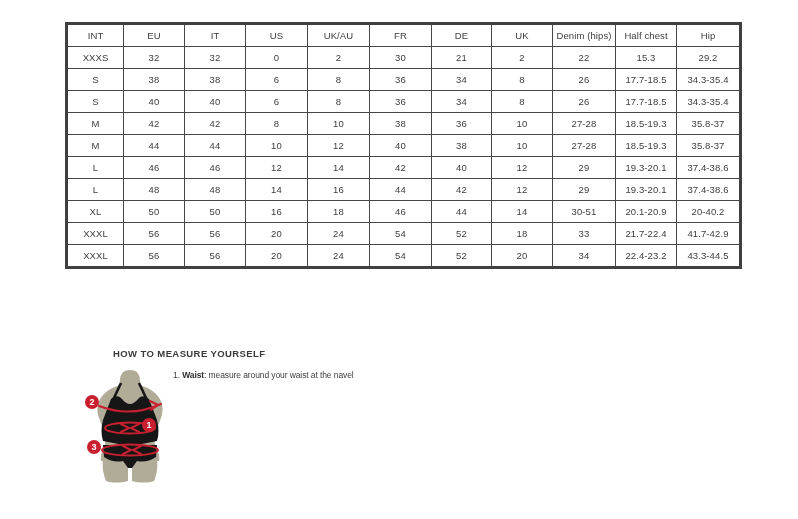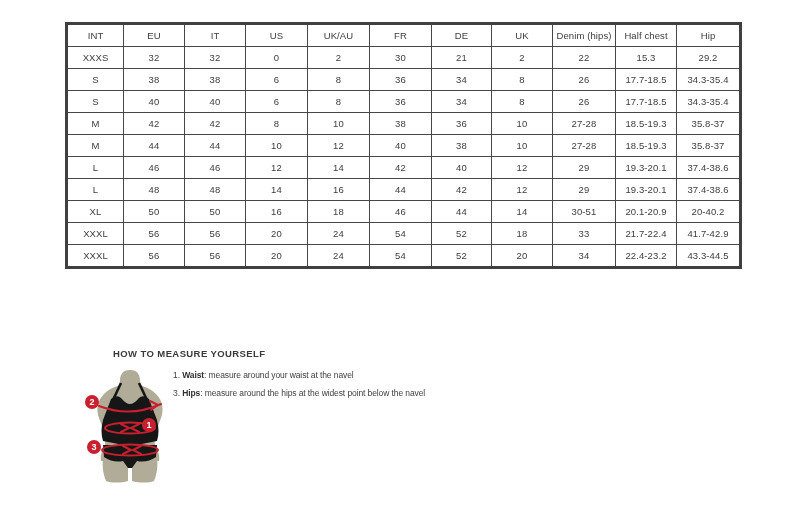--- a/index.html
+++ b/index.html
@@ -240,16 +240,15 @@
         <path d="M69,78 L61,82 L69,86"></path>
       </g>
     </svg>
     <div class="badge badge-2">2</div>
     <div class="badge badge-1">1</div>
     <div class="badge badge-3">3</div>
   </div>
 
   <div class="instructions">
       <div class="instruction">1. <strong>Waist</strong>: measure around your waist at the navel</div>
-      <div class="instruction">3. <strong>Hips</strong>: measure around the hips at the widest point below the navel</div>
     </div>
 
 </div>
 
 </body></html>

